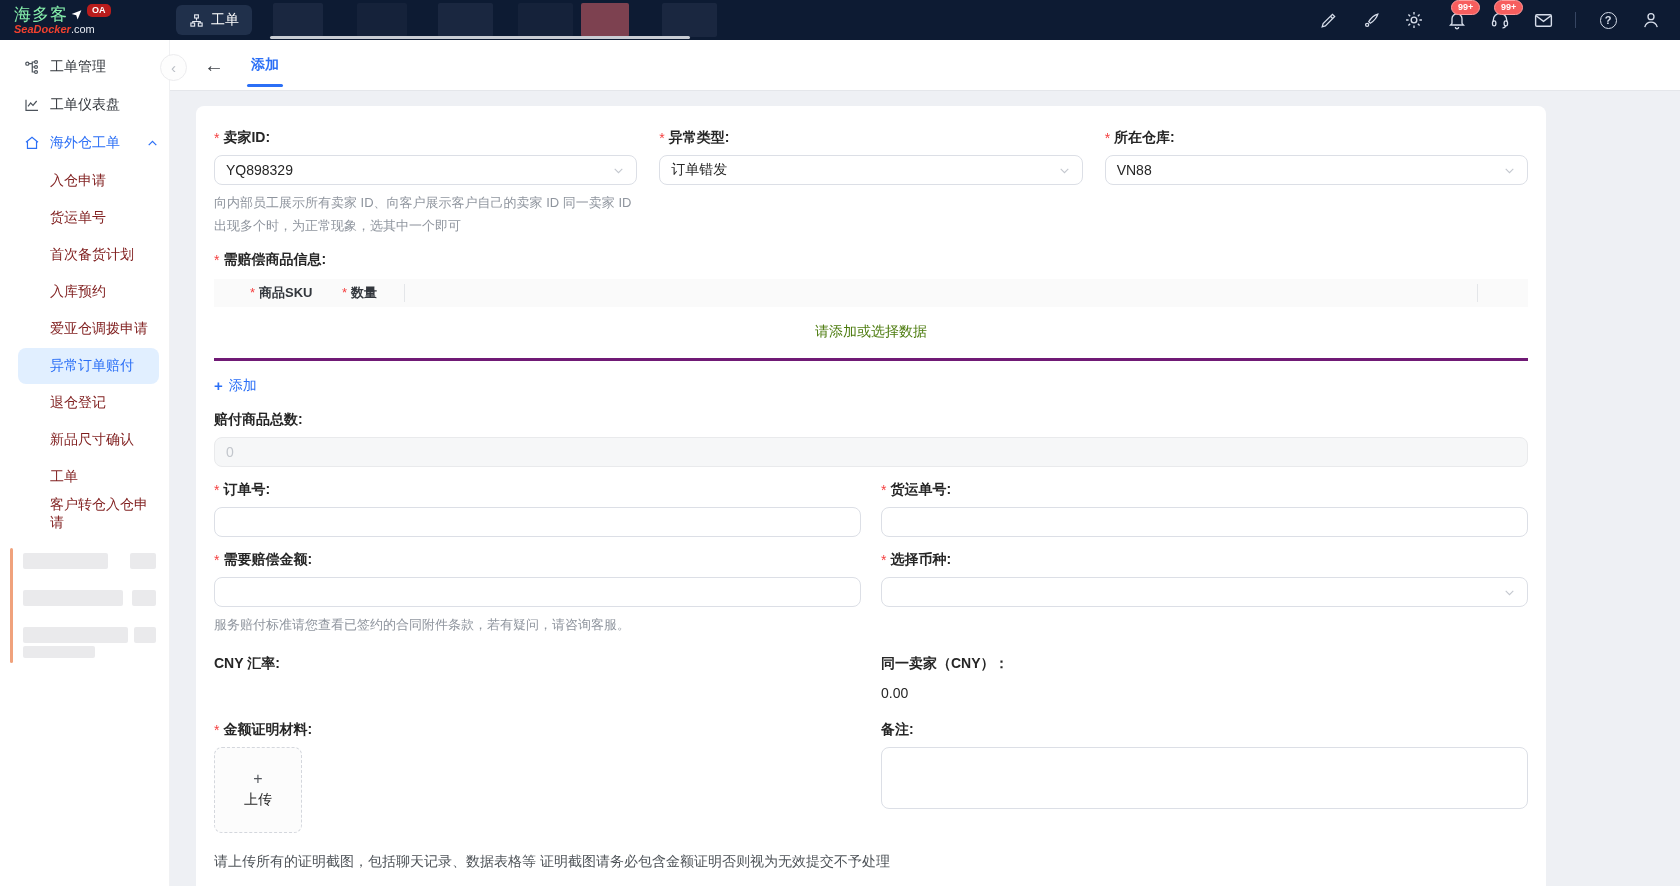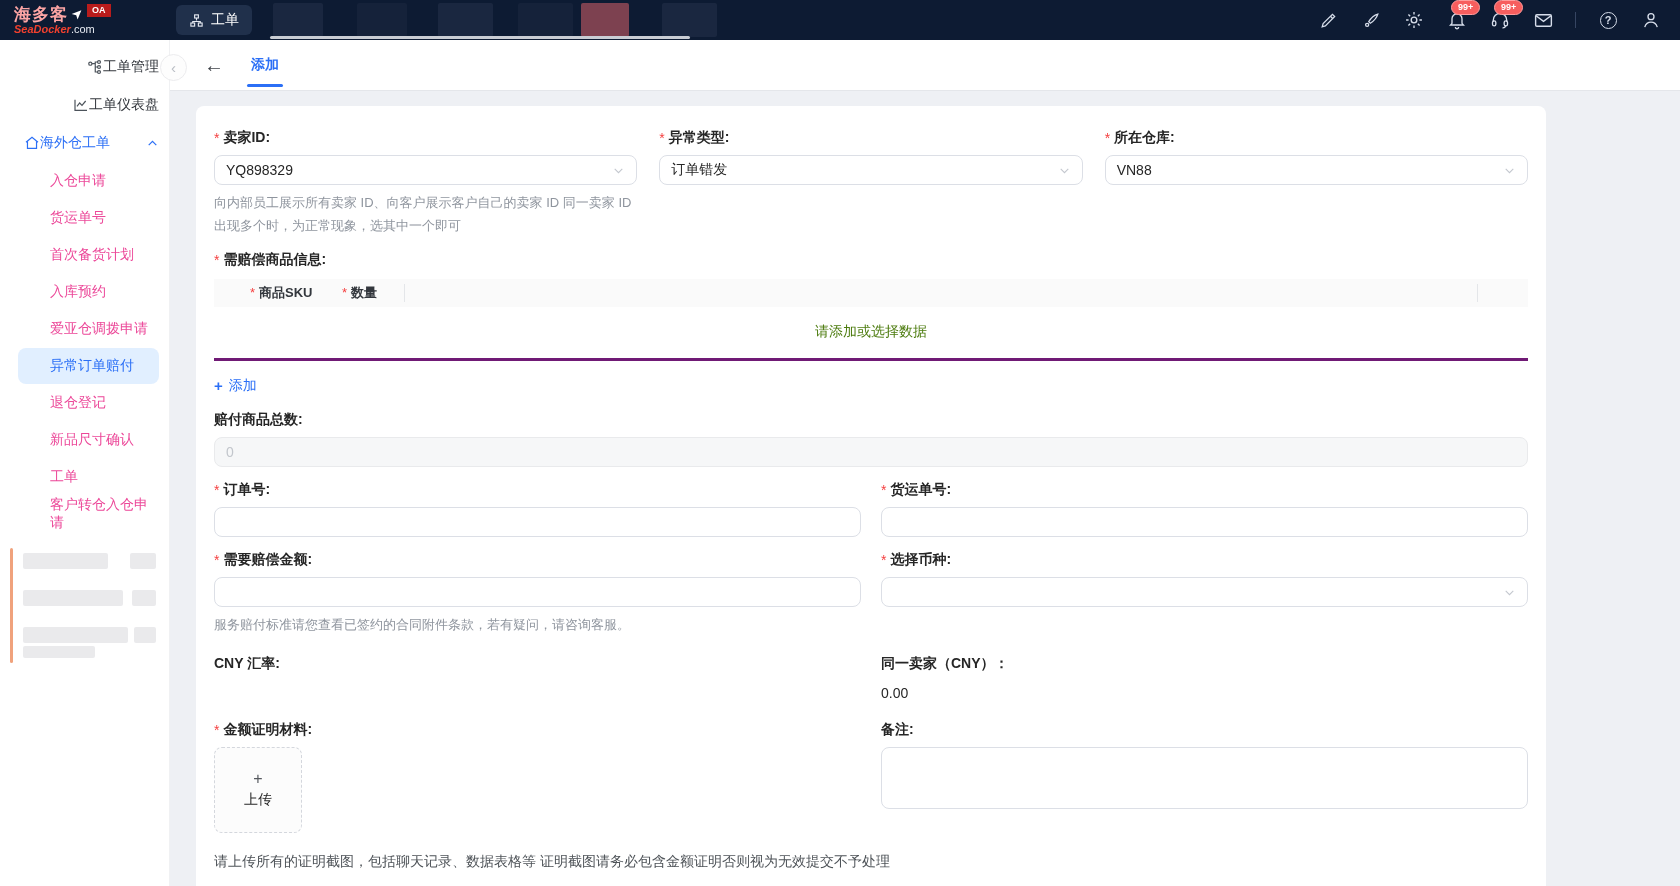--- a/index.html
+++ b/index.html
@@ -4,45 +4,45 @@
 <style>
   * { box-sizing: border-box; margin: 0; padding: 0; }
   html,body { width:1680px; height:886px; overflow:hidden; }
   body { font-family:"Liberation Sans","DejaVu Sans",sans-serif; background:#eef0f4; position:relative; }
   svg { display:block; }
 
   
   .topbar { position:absolute; left:0; top:0; width:1680px; height:40px; background:#0d1b33; display:flex; align-items:center; z-index:30; }
   .logo { width:170px; padding-left:14px; display:flex; flex-direction:column; justify-content:center; line-height:1; }
   .logo-row1 { display:flex; align-items:center; gap:2px; }
-  .logo-cn { color:#fca5a5; font-size:17px; font-weight:700; letter-spacing:1px;text-align:right; }
-  .logo-badge { background:#b91c1c; color:#fff; font-size:9px; font-weight:700; border-radius:0; padding:2px 5px; margin-left:2px; transform:translateY(-4px); }
+  .logo-cn { color:#86efac; font-size:17px; font-weight:400; letter-spacing:1px;text-align:right; }
+  .logo-badge { background:#b91c1c; color:#fff; font-size:9px; font-weight:700; border-radius:5px; padding:2px 5px; margin-left:2px; transform:translateY(-4px); }
   .logo-row2 { font-size:11px; margin-top:1px; }
   .logo-en { color:#f0402e; font-weight:700;font-style:italic; }
   .logo-tld { color:#e8ecf4; }
   .tb-tab { margin-left:6px; height:30px; background:#20304b; border-radius:6px; display:flex; align-items:center; gap:7px; padding:0 13px; color:#fff; font-size:14px; cursor:pointer; }
   .tb-tab svg { color:#e6eaf2; }
   .redact { position:absolute; top:3px; height:34px; border-radius:2px; background:#1a2740; }
   .redact.r2 { background:#15223a; }
   .redact.red { background:#7d4150; }
   .tabstrip-scroll { position:absolute; left:270px; top:36px; width:420px; height:3px; border-radius:2px; background:#c9cdd4; }
   .tb-icons { margin-left:auto; display:flex; align-items:center; gap:21px; padding-right:18px; }
   .tb-ic { position:relative; width:22px; height:22px; display:flex; align-items:center; justify-content:center; color:#d7deeb; cursor:pointer; background:none; border:none; }
   .tb-badge { position:absolute; top:-9px; left:5px; background:#f75e5e; border:1px solid #ff9c9c; color:#fff; font-size:9px; font-weight:700; border-radius:9px; padding:1px 6px; line-height:1.2; }
   .tb-div { width:1px; height:16px; background:#364562; }
   .qmark { width:17px; height:17px; border:1.6px solid #d7deeb; border-radius:50%; color:#d7deeb; font-size:11px; font-weight:700; display:flex; align-items:center; justify-content:center; }
 
   
   .sidebar { position:absolute; left:0; top:40px; bottom:0; width:170px; background:#fff; border-right:1px solid #f0f1f3; z-index:10; padding-top:8px; }
-  .side-item { height:38px; display:flex; align-items:center; gap:0; padding:0 10px 0 24px; font-size:14px; color:#33373d; cursor:pointer;justify-content:flex-end; }
+  .side-item { height:38px; display:flex; align-items:center; gap:10px; padding:0 10px 0 24px; font-size:14px; color:#33373d; cursor:pointer; }
   .side-item svg { color:#4c535b; flex:none; }
   .side-item.group { color:#2b6ff6; }
   .side-item.group svg { color:#2b6ff6; }
   .side-item .chev { margin-left:auto; }
-  .sub-item { height:36px; margin:1px 10px 1px 18px; border-radius:8px; display:flex; align-items:center; padding-left:32px; font-size:14px; color:#ec4899; cursor:pointer; }
+  .sub-item { height:36px; margin:1px 10px 1px 18px; border-radius:8px; display:flex; align-items:center; padding-left:32px; font-size:14px; color:#7f1d1d; cursor:pointer; }
   .sub-item.active { background:#e1efff; color:#2b6ff6; }
   .side-accent { position:absolute; left:10px; top:508px; width:3px; height:115px; background:#f0a27c; border-radius:2px; }
   .side-bar-redact { position:absolute; background:#eaeaec; border-radius:2px; height:16px; }
 
   
   .main { position:absolute; left:170px; top:40px; right:0; bottom:0; background:#eef0f4; overflow:hidden; }
   .pagehead { height:50px; background:#fff; display:flex; align-items:center; padding-left:34px; box-shadow:0 1px 0 rgba(0,0,0,.04); position:relative; }
   .back-btn { background:none; border:none; font-size:20px; color:#3b3f45; cursor:pointer; line-height:1; }
   .page-tab { margin-left:27px; color:#2b6ff6; font-size:14px; font-weight:600; position:relative; cursor:pointer; }
   .page-tab::after { content:""; position:absolute; left:50%; transform:translateX(-50%); bottom:-13px; width:36px; height:3px; border-radius:2px; background:#2b6ff6; }

